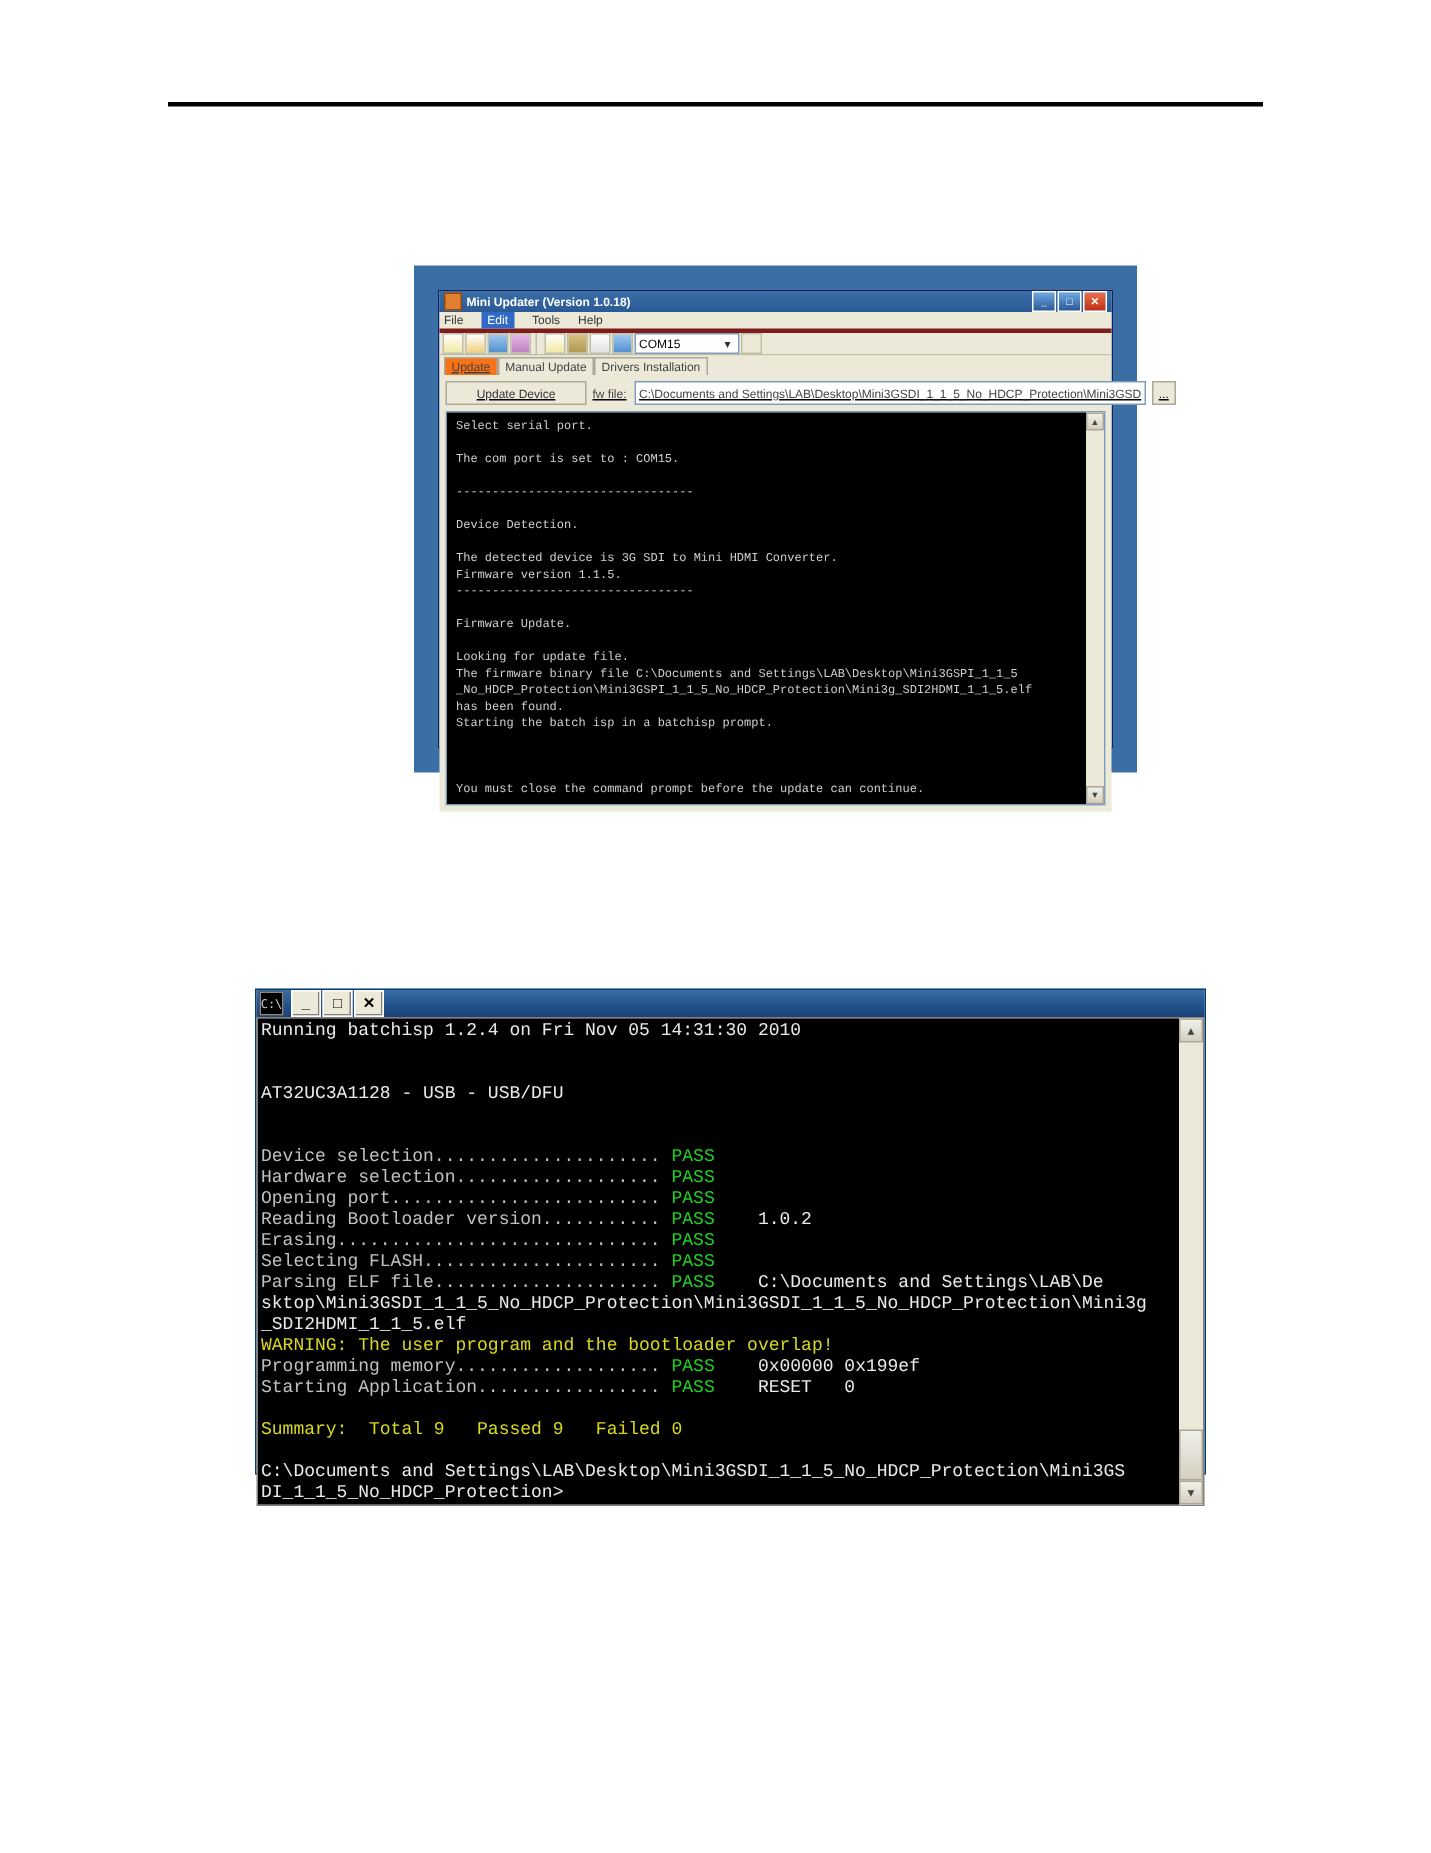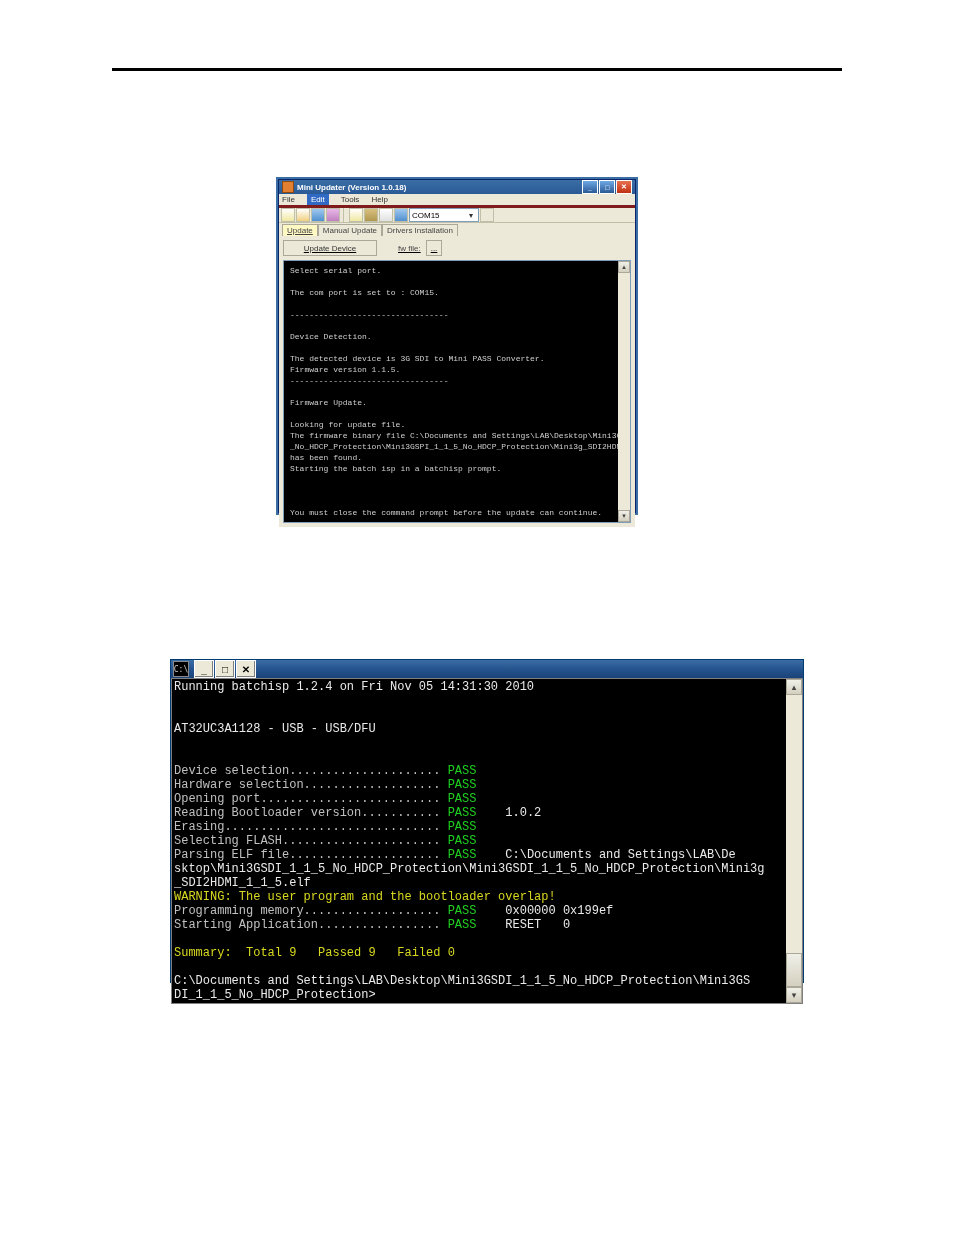--- a/index.html
+++ b/index.html
@@ -22,24 +22,24 @@
     top: 68px;
     height: 3px;
     background: #000;
   }
 
   
   .shot1 {
     position: absolute;
     left: 276px;
     top: 177px;
-    width: 362px;
+    width: 482px;
     height: 338px;
     background: #3b6ea5;
-    padding: 2px;
+    padding: 16px;
     box-sizing: border-box;
   }
   .s1-inner {
     width: 100%;
     height: 100%;
     background: #ece9d8;
     display: flex;
     flex-direction: column;
     border: 1px solid #0a246a;
     box-sizing: border-box;
@@ -145,21 +145,21 @@
   }
   .s1-tab {
     padding: 1px 4px;
     background: #ece9d8;
     border: 1px solid #aca899;
     border-bottom: none;
     color: #444;
     margin-right: 0;
   }
   .s1-tab.active {
-    background: #fef9c3;
+    background: #f97316;
     text-decoration: underline;
   }
   .s1-body {
     flex: 1;
     background: #ece9d8;
     display: flex;
     flex-direction: column;
     padding: 4px;
   }
   .s1-topstrip {
@@ -181,21 +181,21 @@
     padding: 0 6px;
     color: #333;
   }
   .fw-row {
     display: flex;
     align-items: center;
     width: 100%;
     gap: 4px;
     font-size: 8px;
   }
-  .fw-label { color: #444; width: 24px; margin-left: 17px; }
+  .fw-label { color: #444; width: 24px; }
   .fw-input {
     flex: 1;
     height: 14px;
     background: #fff;
     border: 1px solid #7f9db9;
     font-size: 8px;
     display: flex;
     align-items: center;
     padding: 0 2px;
     color: #444;
@@ -380,33 +380,34 @@
         <div class="s1-tab active">Update</div>
         <div class="s1-tab">Manual Update</div>
         <div class="s1-tab">Drivers Installation</div>
       </div>
 
       <div class="s1-body">
         <div class="s1-topstrip">
           <div class="update-btn">Update Device</div>
           <div class="fw-row">
             <span class="fw-label">fw file:</span>
+            <div class="fw-input">C:\Documents and Settings\LAB\Desktop\Mini3GSDI_1_1_5_No_HDCP_Protection\Mini3GSD</div>
             <div class="fw-browse">...</div>
           </div>
         </div>
         <div class="console-wrap">
           <div class="console"><span>Select serial port.</span>
 <span></span>
 <span>The com port is set to : COM15.</span>
 <span></span>
 <span>---------------------------------</span>
 <span></span>
 <span>Device Detection.</span>
 <span></span>
-<span>The detected device is 3G SDI to Mini PASS Converter.</span>
+<span>The detected device is 3G SDI to Mini HDMI Converter.</span>
 <span>Firmware version 1.1.5.</span>
 <span>---------------------------------</span>
 <span></span>
 <span>Firmware Update.</span>
 <span></span>
 <span>Looking for update file.</span>
 <span>The firmware binary file C:\Documents and Settings\LAB\Desktop\Mini3GSPI_1_1_5</span>
 <span>_No_HDCP_Protection\Mini3GSPI_1_1_5_No_HDCP_Protection\Mini3g_SDI2HDMI_1_1_5.elf</span>
 <span>has been found.</span>
 <span>Starting the batch isp in a batchisp prompt.</span>

